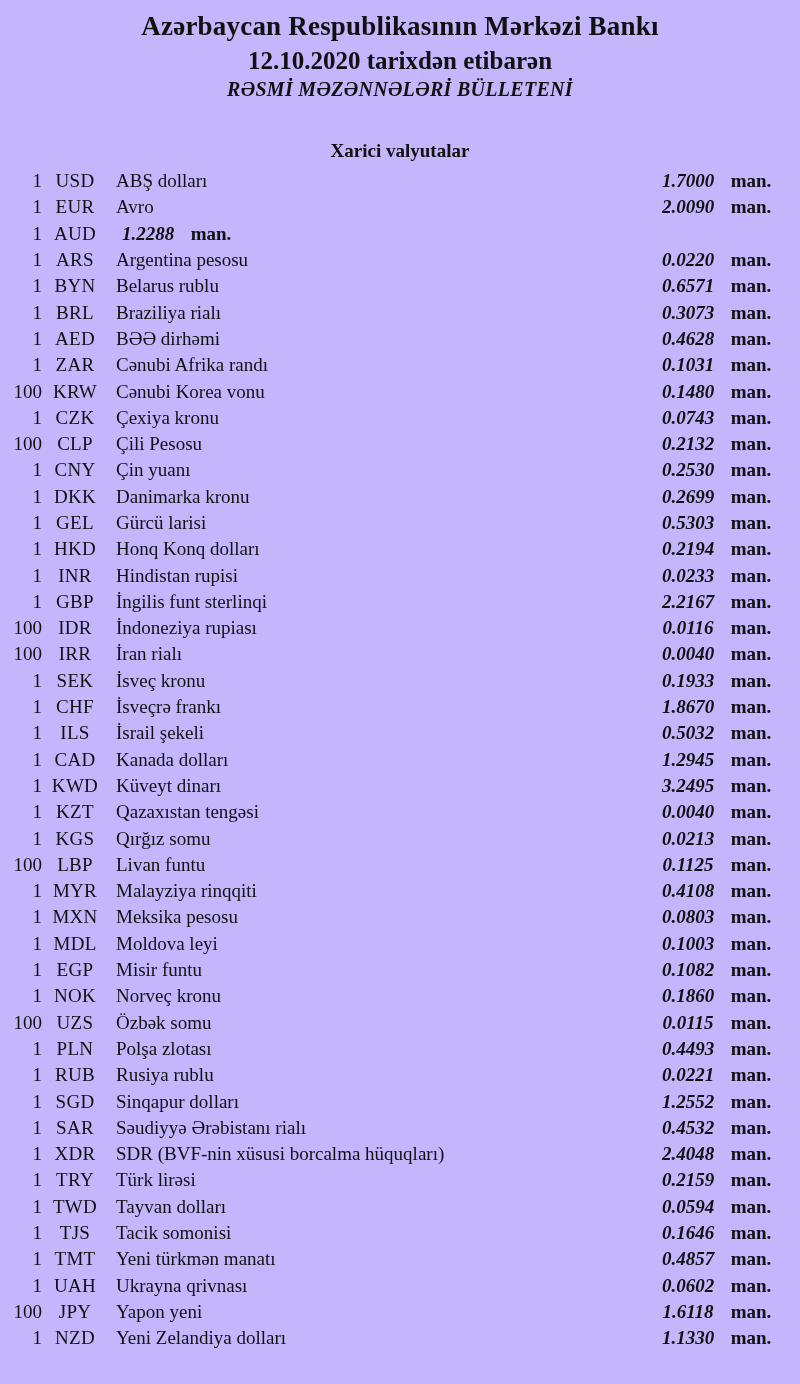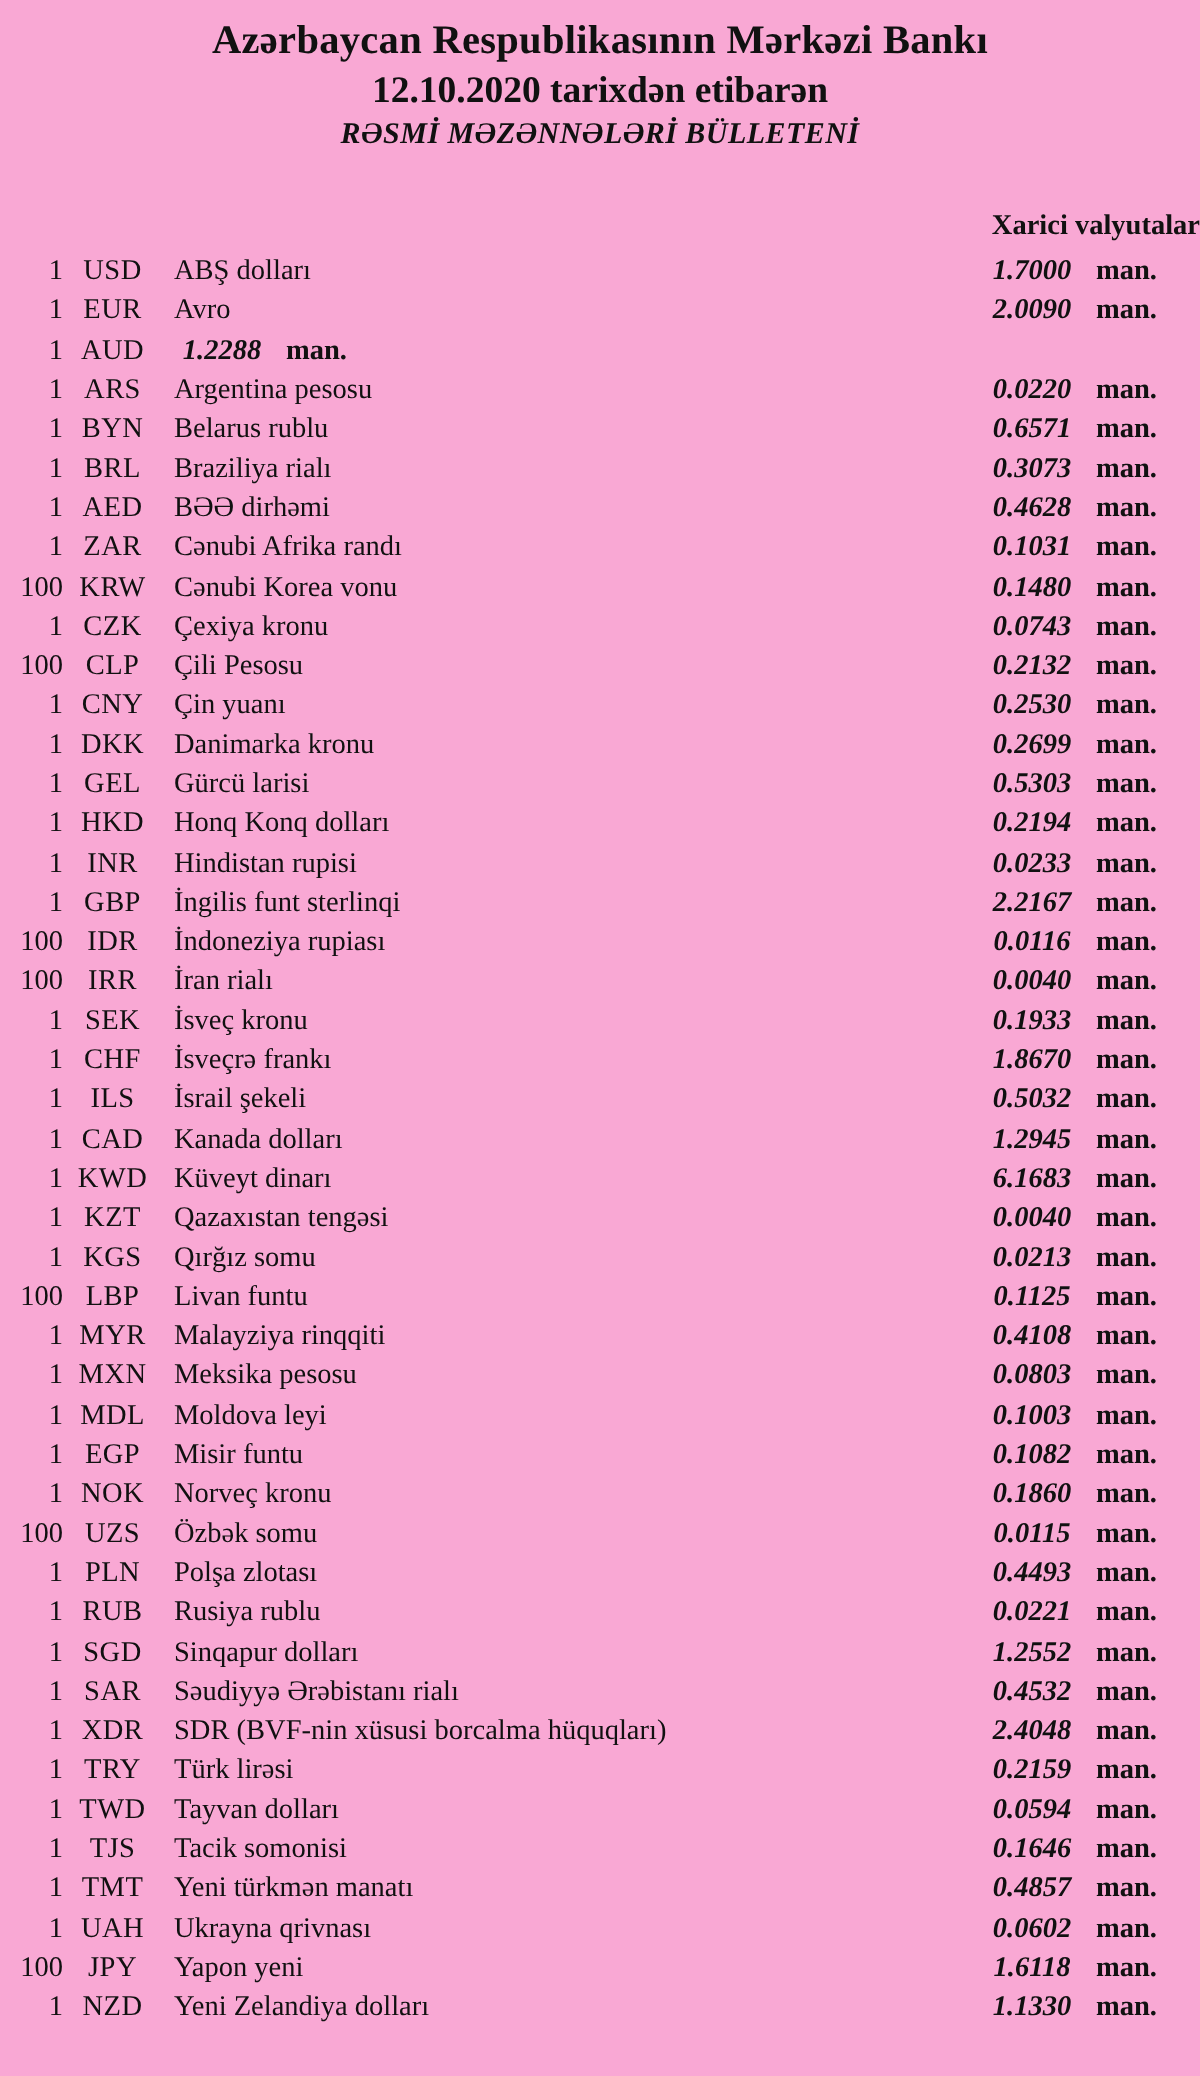--- a/index.html
+++ b/index.html
@@ -11,21 +11,21 @@
     width: 800px;
     height: 1384px;
     overflow: hidden;
     color: #111111;
     font-family: "Liberation Serif", "DejaVu Serif", serif;
     -webkit-font-smoothing: antialiased;
   }
   .page {
     width: 800px;
     height: 1384px;
-    background: #f9a8d4;
+    background: #c4b5fd;
   }
   .header {
     text-align: center;
     padding-top: 9px;
   }
   .bank-title {
     font-size: 27px;
     font-weight: 700;
     line-height: 34px;
     letter-spacing: 0.2px;
@@ -44,21 +44,21 @@
   }
   .bulletin-title {
     font-size: 20px;
     font-weight: 700;
     line-height: 26px;
     margin-top: 3px;
     letter-spacing: 0.3px;
     font-style: italic;
   }
   .section-title {
-    text-align: right;
+    text-align: center;
     font-size: 19px;
     font-weight: 700;
     line-height: 25px;
     margin-top: 36px;
   }
   .rates-table {
     margin-top: 5px;
   }
   .rate-row {
     display: flex;
@@ -293,21 +293,21 @@
     <span class="col-code">CAD</span>
     <span class="col-name">Kanada dolları</span>
     <span class="col-rate">1.2945</span>
     <span class="col-unit">man.</span>
   </div>
 
   <div class="rate-row">
     <span class="col-qty">1</span>
     <span class="col-code">KWD</span>
     <span class="col-name">Küveyt dinarı</span>
-    <span class="col-rate">6.1683</span>
+    <span class="col-rate">3.2495</span>
     <span class="col-unit">man.</span>
   </div>
 
   <div class="rate-row">
     <span class="col-qty">1</span>
     <span class="col-code">KZT</span>
     <span class="col-name">Qazaxıstan tengəsi</span>
     <span class="col-rate">0.0040</span>
     <span class="col-unit">man.</span>
   </div>

